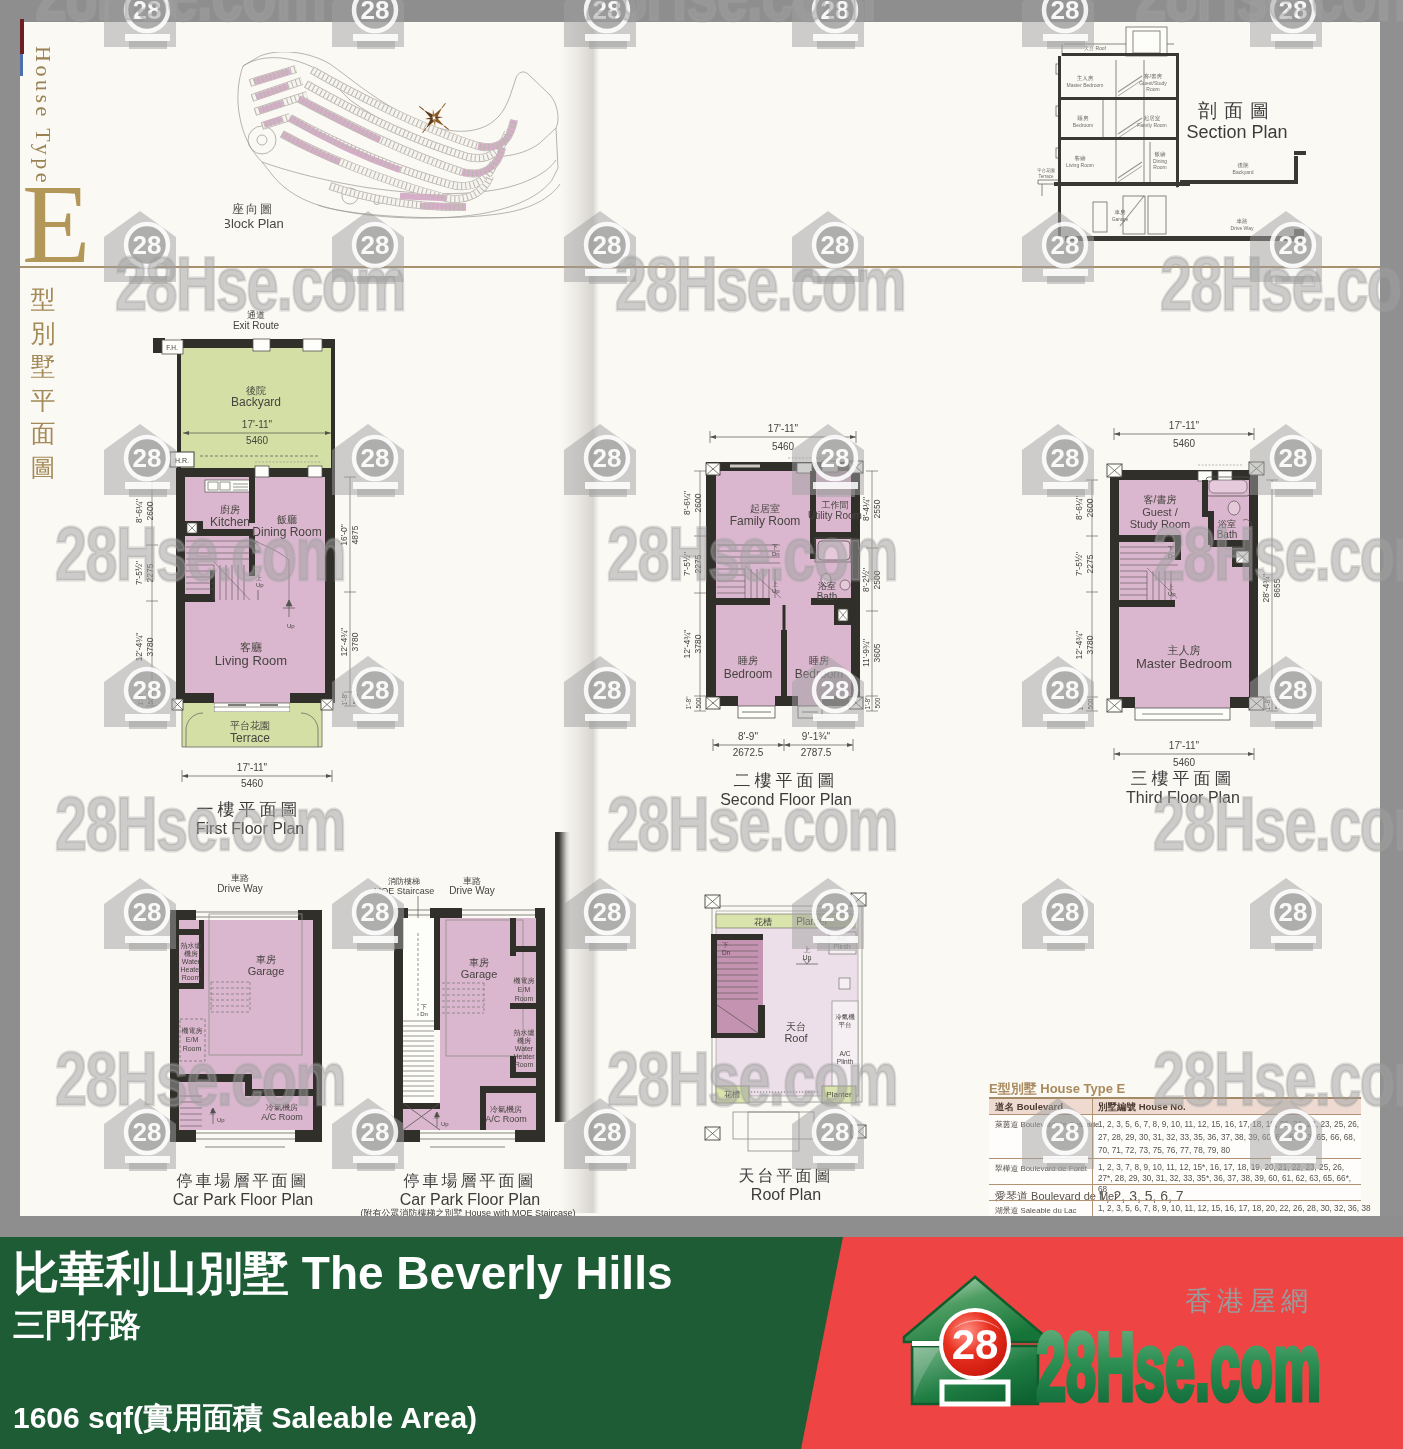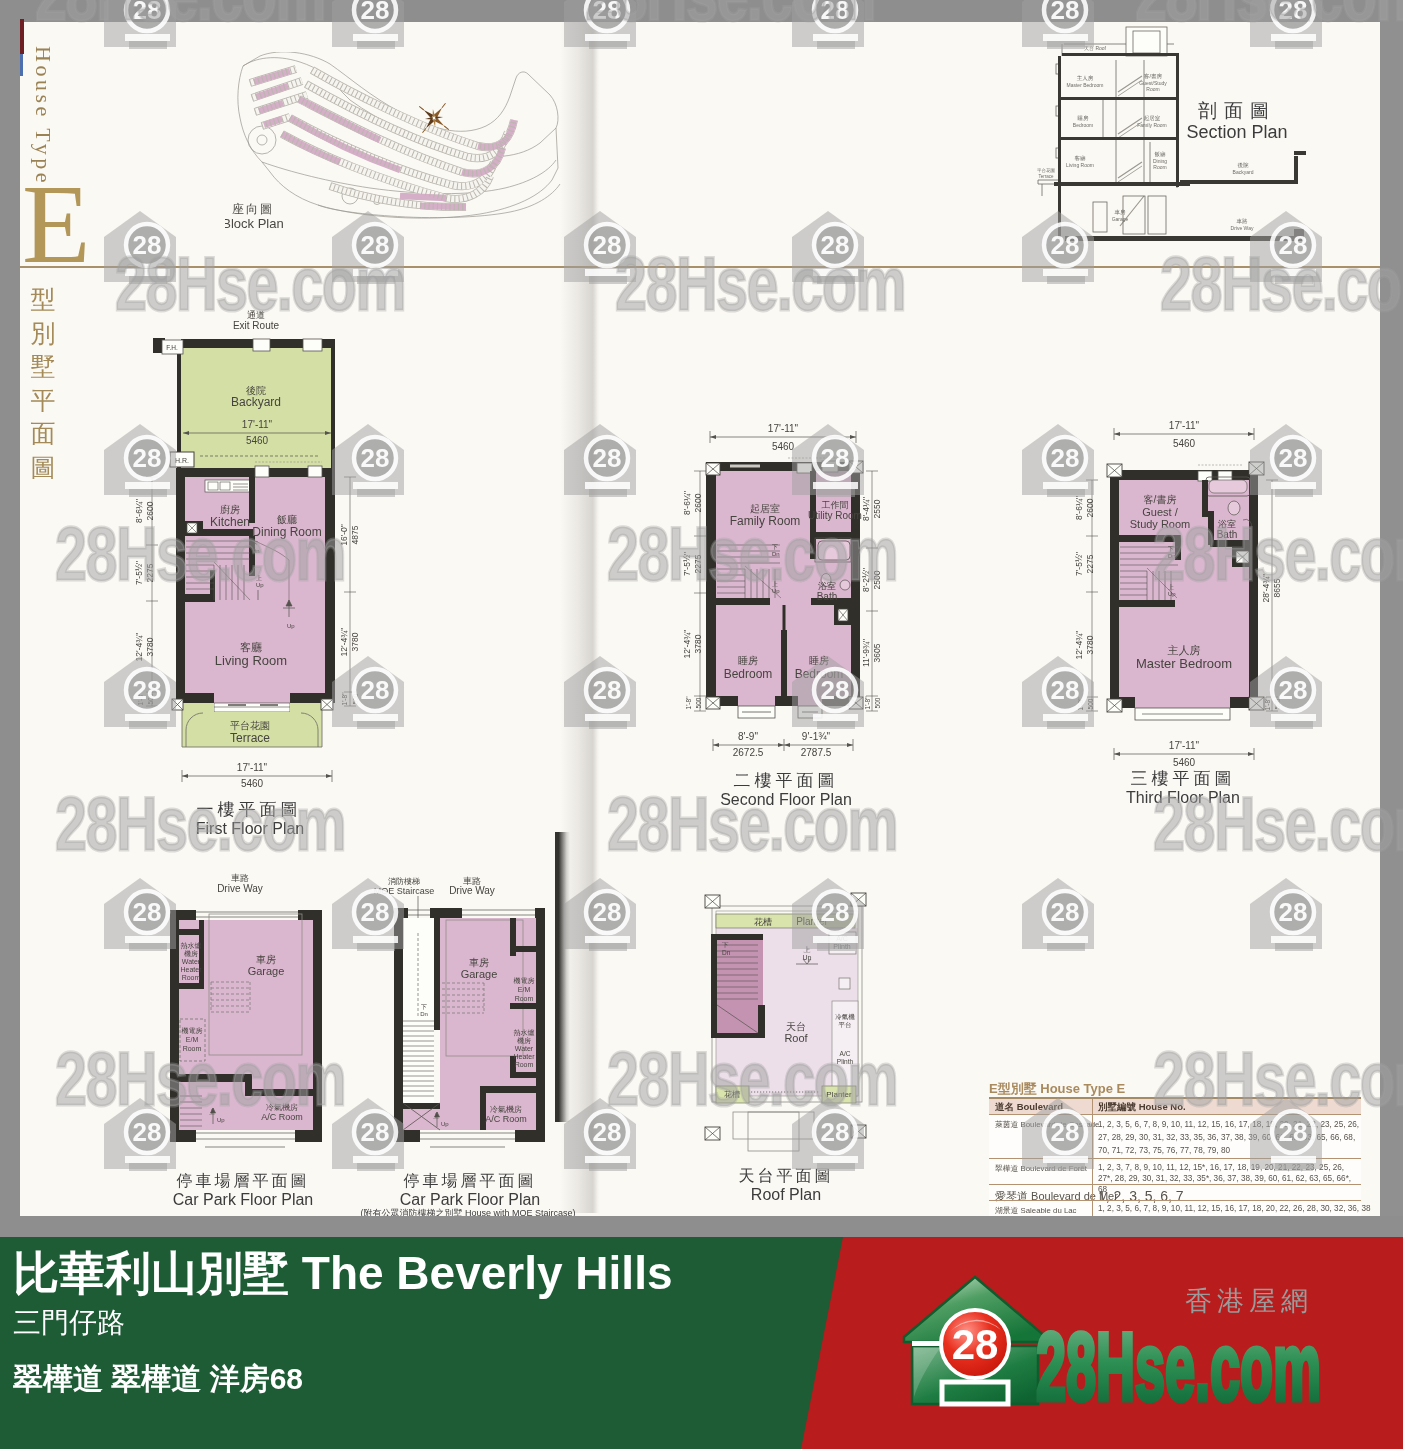--- a/index.html
+++ b/index.html
@@ -956,30 +956,30 @@
       <use href="#wmt" x="607" y="850"></use>
       <use href="#wmt" x="1153" y="850"></use>
     <use href="#wmt" x="55" y="1105"></use>
       <use href="#wmt" x="607" y="1105"></use>
       <use href="#wmt" x="1153" y="1105"></use>
   </g>
 </svg>
 
 <div class="abs" style="left:0;top:1216px;width:1403px;height:21px;background:#8e8e8e"></div>
 
-<div class="abs" style="left:0;top:1237px;width:1403px;height:212px;background:#b91c1c">
+<div class="abs" style="left:0;top:1237px;width:1403px;height:212px;background:#ef4444">
 
   <div class="abs" style="left:0;top:0;width:850px;height:212px;background:#1d5c35;clip-path:polygon(0 0,843px 0,801px 212px,0 212px)"></div>
 
   <div class="abs" style="left:13px;top:6px;font-size:46px;font-weight:bold;color:#fff">比華利山別墅 The Beverly Hills</div>
 
-  <div class="abs" style="left:13px;top:67px;font-size:28px;font-weight:normal;color:#fff">三門仔路</div>
-
-  <div class="abs" style="left:13px;top:122px;font-size:30px;font-weight:bold;color:#fff">翠樺道 翠樺道 洋房68</div>
-
+  <div class="abs" style="left:13px;top:67px;font-size:32px;font-weight:bold;color:#fff">三門仔路</div>
+
+
+  <div class="abs" style="left:13px;top:161px;font-size:30px;font-weight:bold;color:#fff">1606 sqf(實用面積 Saleable Area)</div>
 
   <svg class="abs" style="left:880px;top:20px" width="470" height="170" viewBox="0 0 470 170">
     <defs>
       <linearGradient id="lgh" x1="0" y1="0" x2="0.65" y2="1">
         <stop offset="0" stop-color="#d8ead9"></stop>
           <stop offset="0.45" stop-color="#4f9e63"></stop>
           <stop offset="1" stop-color="#157438"></stop>
       </linearGradient>
       <linearGradient id="lgb" x1="0" y1="0" x2="0.8" y2="1">
         <stop offset="0" stop-color="#7ab58b"></stop>

